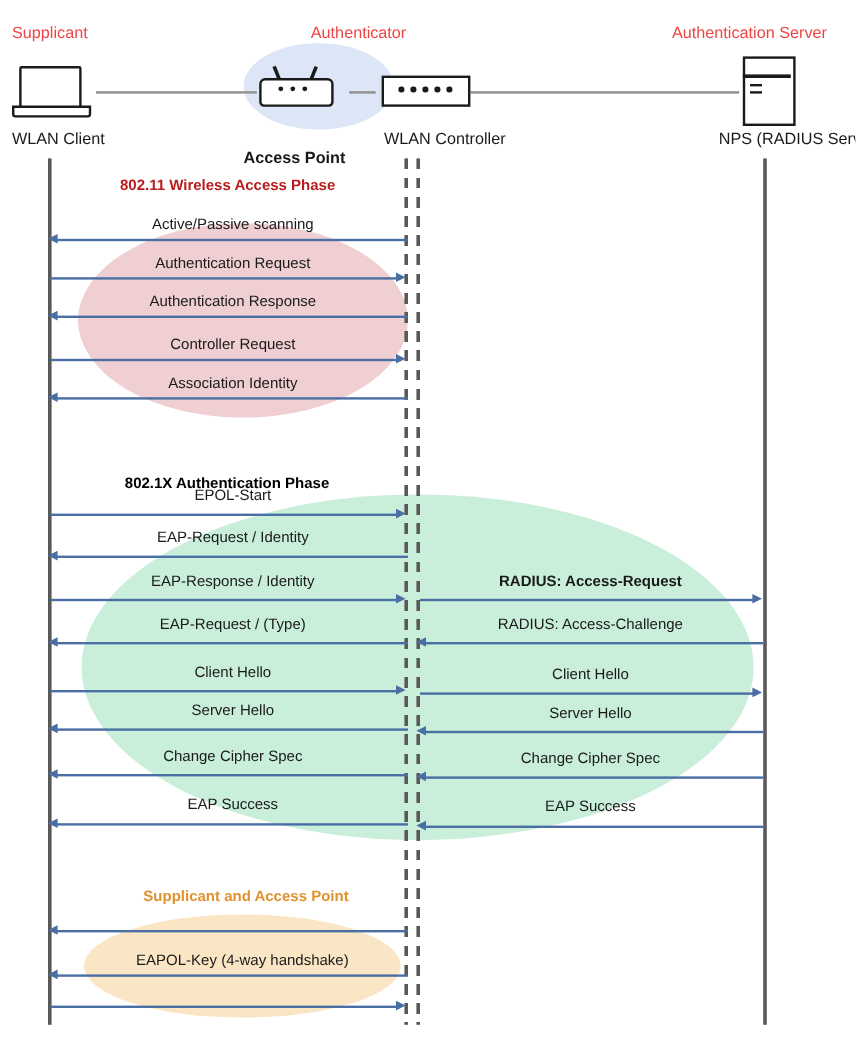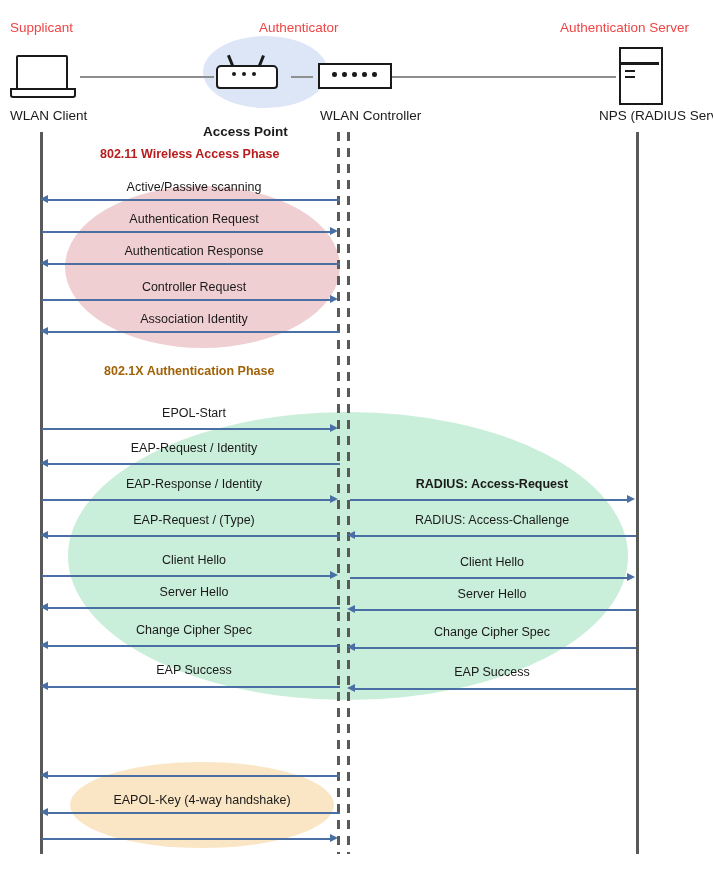--- a/index.html
+++ b/index.html
@@ -226,21 +226,22 @@
   <div class="abs sublbl" style="left:203px; top:124px;font-weight:bold;">Access Point</div>
   <div class="abs sublbl" style="left:320px; top:108px;">WLAN Controller</div>
   <div class="abs sublbl" style="left:563px; top:108px;margin-left:36px;">NPS (RADIUS Server)</div>
 
   <div class="abs lifeline" style="left:40px; top:132px; height:722px;"></div>
   <div class="abs lifeline-dash" style="left:337px; top:132px; height:722px;"></div>
   <div class="abs lifeline-dash" style="left:347px; top:132px; height:722px;"></div>
   <div class="abs lifeline" style="left:636px; top:132px; height:722px;"></div>
 
   <div class="abs phase" style="left:100px; top:147px; color:#b91c1c;">802.11 Wireless Access Phase</div>
-  <div class="abs phase" style="left:104px; top:364px; color:#a16207;">802.1X Authentication Phase</div>
+  <div class="abs phase" style="left:104px; top:396px; color:#000000;">802.1X Authentication Phase</div>
+  <div class="abs phase" style="left:100px; top:740px; width:210px; color:#e0922f;">Supplicant and Access Point</div>
 
   <div class="abs msg-label" style="left:194px; top:180px;">Active/Passive scanning</div>
   <div class="arrow-line" style="left:46px; top:199px; width:294px;"></div>
   <div class="arrow-head left" style="left:40px; top:195px;"></div>
 
   <div class="abs msg-label" style="left:194px; top:212px;">Authentication Request</div>
   <div class="arrow-line" style="left:42px; top:231px; width:290px;"></div>
   <div class="arrow-head right" style="left:330px; top:227px;"></div>
 
   <div class="abs msg-label" style="left:194px; top:244px;">Authentication Response</div>

